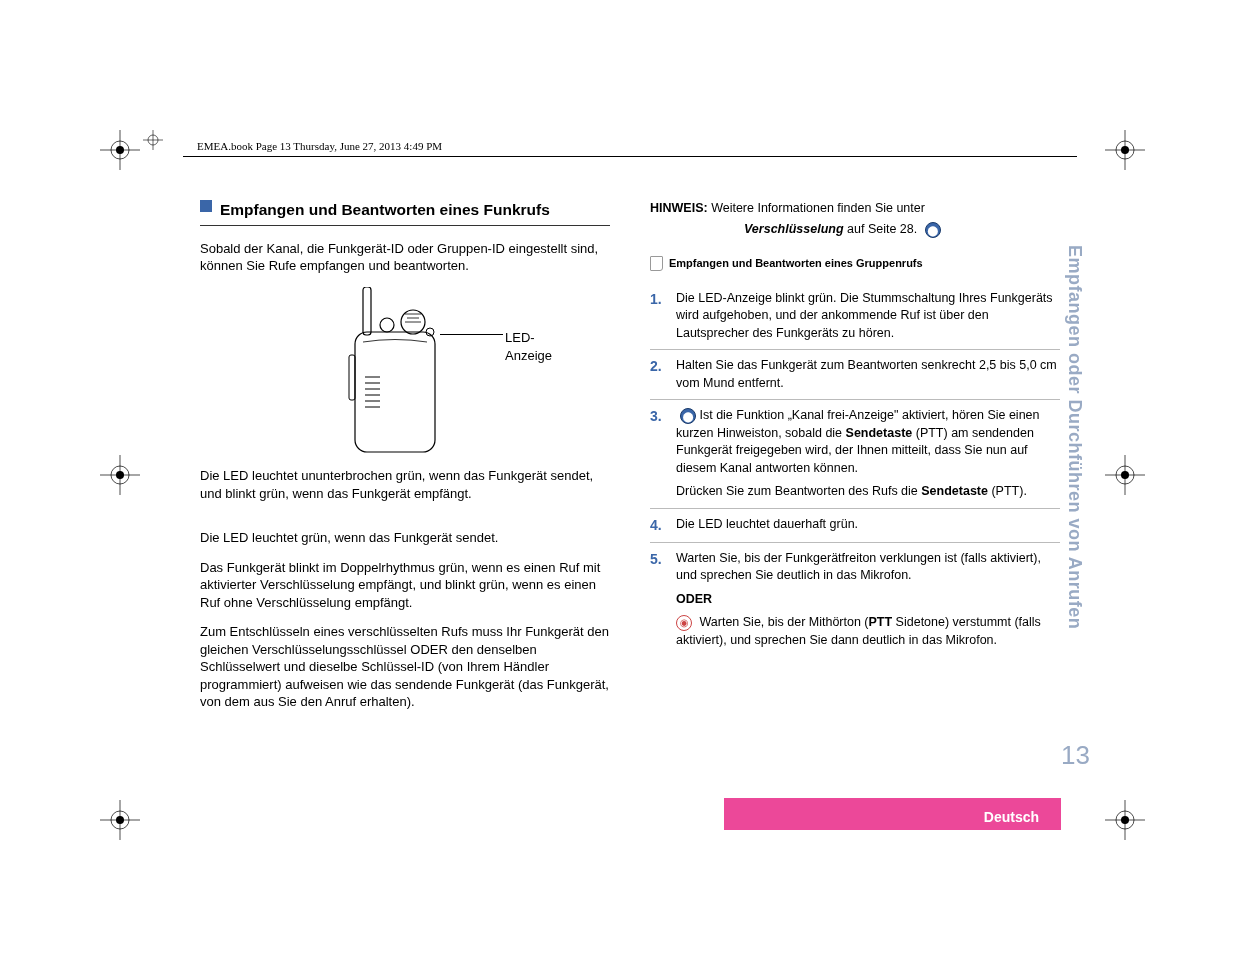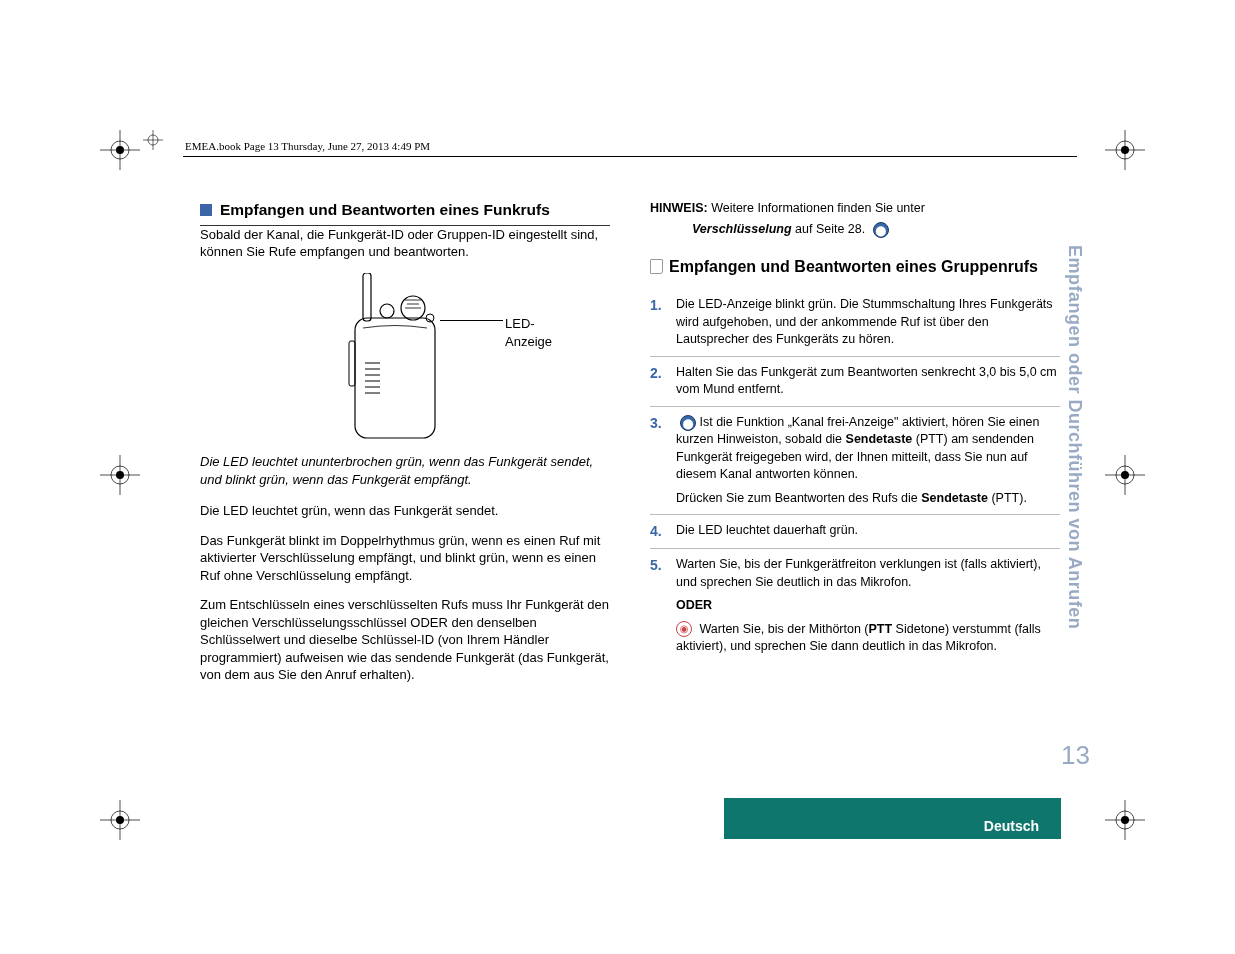--- a/index.html
+++ b/index.html
@@ -8,21 +8,21 @@
     background: #fff;
     width: 1235px;
     height: 954px;
     position: relative;
     color: #000;
   }
   .crop-mark { position: absolute; }
   .header-meta {
     position: absolute;
     top: 140px;
-    left: 185px;
+    left: 197px;
     font-size: 11px;
     color: #000;
     font-family: "Times New Roman", serif;
   }
   .header-rule {
     position: absolute;
     top: 156px;
     left: 183px;
     width: 894px;
     border-top: 0.5px solid #000;
@@ -31,32 +31,33 @@
     position: absolute;
     top: 200px;
     left: 200px;
     width: 860px;
     display: flex;
     gap: 40px;
   }
   .col { width: 410px; font-size: 13px; line-height: 1.35; }
   .section-heading {
     display: flex;
-    align-items: center;
+    align-items: flex-start;
     gap: 8px;
     font-size: 15.5px;
     font-weight: bold;
     border-bottom: 1px solid #333;
     padding-bottom: 4px;
+    margin-bottom: 14px;
   }
   .blue-square {
     width: 12px; height: 12px; background: #3a66a8; display: inline-block;
   }
   .para { margin-bottom: 12px; }
-  .caption-italic { font-style: italic; margin-bottom: 14px; }
+  .caption-italic { margin-bottom: 27px; }
   .figure-box {
     margin: 6px auto 10px;
     width: 320px;
     height: 170px;
     position: relative;
   }
   .radio-outline {
     position: absolute;
     left: 90px; top: 0;
   }
@@ -96,21 +97,21 @@
     border: 1.5px solid #c44;
     color: #c44;
     font-size: 10px;
     text-align: center;
     line-height: 14px;
     vertical-align: middle;
     margin-right: 4px;
   }
   .subheading {
     font-weight: bold;
-    font-size: 16px;
+    font-size: 11px;
     margin: 18px 0 12px;
     display: flex;
     align-items: center;
     gap: 6px;
   }
   .book-icon {
     width: 13px; height: 15px;
     border: 1px solid #999;
     border-radius: 1px 1px 3px 1px;
     display: inline-block;
@@ -153,28 +154,28 @@
     right: 145px;
     top: 740px;
     font-size: 26px;
     font-weight: normal;
     color: #99aac4;
   }
   .lang-box {
     position: absolute;
     right: 174px;
     top: 798px;
-    background: #0f766e;
+    background: #ec4899;
     color: #fff;
     font-weight: bold;
     font-size: 14px;
-    padding: 20px 22px 5px 260px;
+    padding: 11px 22px 5px 260px;
   }
   b { font-weight: bold; }
-  .note-indent { margin-left: 42px; margin-bottom: 12px; font-size: 12.5px; }
+  .note-indent { margin-left: 94px; margin-bottom: 12px; font-size: 12.5px; }
 </style>
 </head>
 <body>
 
 <svg class="crop-mark" style="left:100px;top:130px" width="40" height="40">
     <circle cx="20" cy="20" r="9" fill="none" stroke="#000" stroke-width="0.7"></circle>
     <circle cx="20" cy="20" r="4" fill="#000"></circle>
     <line x1="0" y1="20" x2="40" y2="20" stroke="#000" stroke-width="0.7"></line>
     <line x1="20" y1="0" x2="20" y2="40" stroke="#000" stroke-width="0.7"></line>
   </svg>
@@ -264,21 +265,21 @@
     </div>
 
 
     <ol class="steps">
       <li>
         <span class="step-num">1.</span>
         <div class="step-body">Die LED-Anzeige blinkt grün. Die Stummschaltung Ihres Funkgeräts wird aufgehoben, und der ankommende Ruf ist über den Lautsprecher des Funkgeräts zu hören.</div>
       </li>
       <li>
         <span class="step-num">2.</span>
-        <div class="step-body">Halten Sie das Funkgerät zum Beantworten senkrecht 3,0 bis 5,0 cm vom Mund entfernt.</div>
+        <div class="step-body">Halten Sie das Funkgerät zum Beantworten senkrecht 2,5 bis 5,0 cm vom Mund entfernt.</div>
       </li>
       <li>
         <span class="step-num">3.</span>
         <div class="step-body">
           <p><span class="icon-circle-blue">⬤</span><span> Ist die Funktion „Kanal frei-Anzeige" aktiviert, hören Sie einen kurzen Hinweiston, sobald die </span><b>Sendetaste</b><span> (PTT) am sendenden Funkgerät freigegeben wird, der Ihnen mitteilt, dass Sie nun auf diesem Kanal antworten können.</span></p>
           <p><span>Drücken Sie zum Beantworten des Rufs die </span><b>Sendetaste</b><span> (PTT).</span></p>
         </div>
       </li>
       <li>
         <span class="step-num">4.</span>

